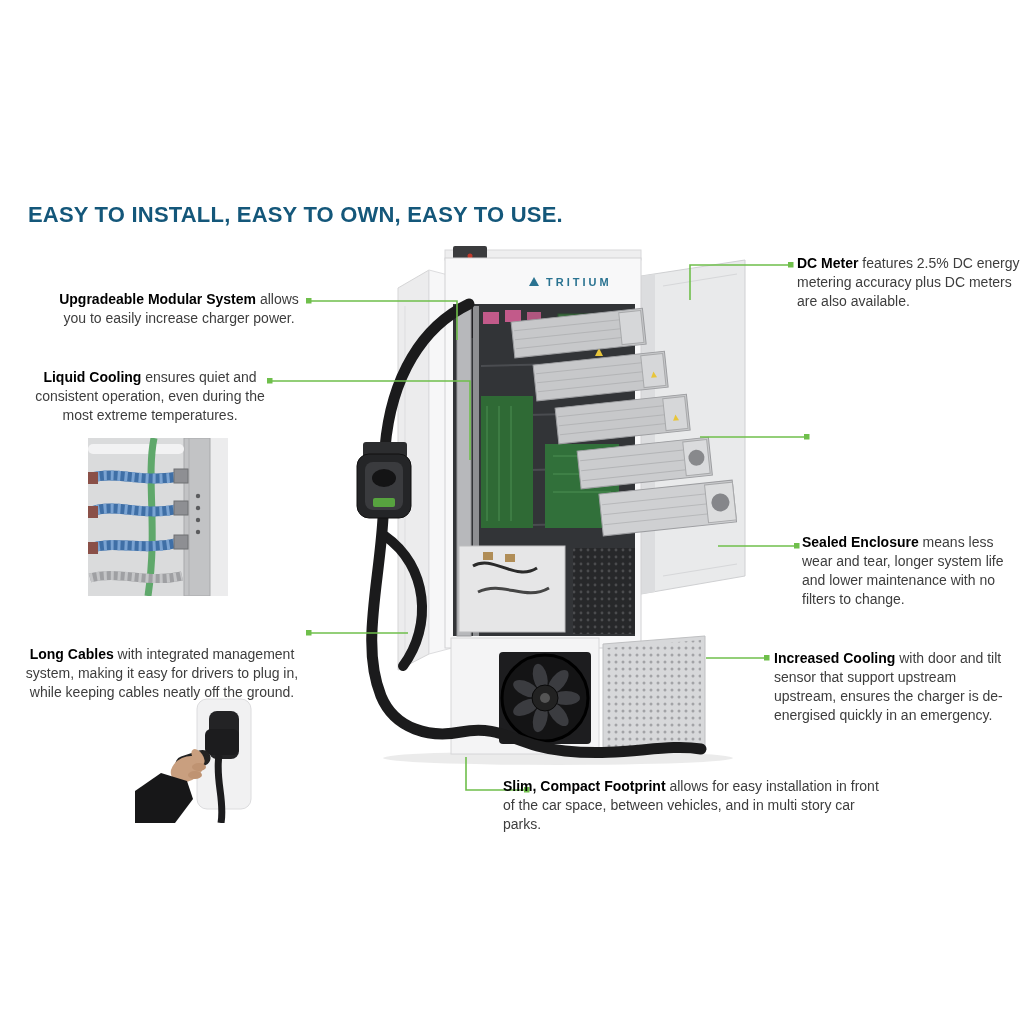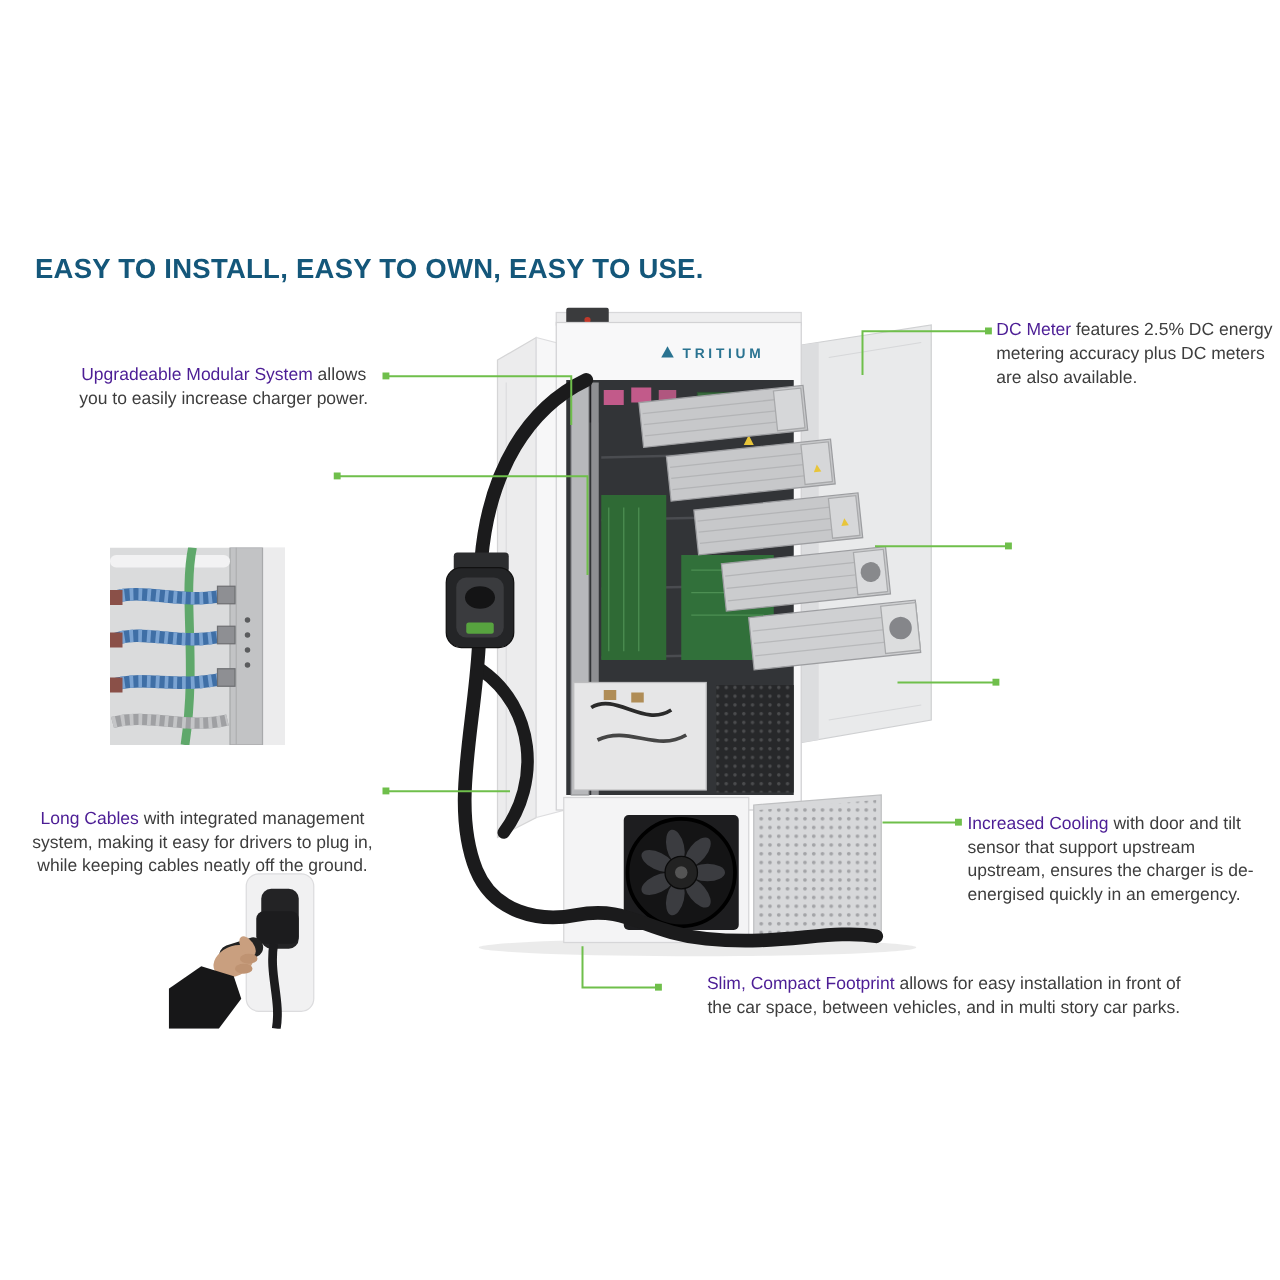--- a/index.html
+++ b/index.html
@@ -6,21 +6,21 @@
   body{font-family:"Liberation Sans", sans-serif;}
   .canvas{position:relative;width:1024px;height:1024px;background:#fff;overflow:hidden;}
   .heading{
     position:absolute;left:28px;top:190px;
     font-size:22px;font-weight:700;letter-spacing:.2px;
     color:#14577a;white-space:nowrap;margin-top:12px;
   }
   .callout{
     position:absolute;font-size:14px;line-height:19px;color:#3d3d3d;z-index:6;
   }
-  .callout .co-title{font-weight:normal;color:#4c1d95;}
+  .callout .co-title{font-weight:bold;color:#000000;}
   .co-right{text-align:center;}
   .photo{position:absolute;z-index:2;}
   #charger{position:absolute;left:333px;top:246px;z-index:1;}
   #leaders{position:absolute;left:0;top:0;z-index:5;pointer-events:none;}
 </style>
 </head>
 <body>
 
 <div class="canvas">
 
@@ -287,36 +287,44 @@
         <rect x="524" y="787" width="5.5" height="5.5" fill="#6fbf4b" stroke="none"></rect>
       </g>
     </g>
   </svg>
 
   <div class="callout co-right" style="left:55px;top:290px;width:248px;">
     <span class="co-title">Upgradeable Modular System</span>
     <span class="co-body">allows you to easily increase charger power.</span>
   </div>
 
+  <div class="callout co-right" style="left:34px;top:368px;width:232px;">
+    <span class="co-title">Liquid Cooling</span>
+    <span class="co-body">ensures quiet and consistent operation, even during the most extreme temperatures.</span>
+  </div>
 
   <div class="callout co-right" style="left:18px;top:645px;width:288px;">
     <span class="co-title">Long Cables</span>
     <span class="co-body">with integrated management system, making it easy for drivers to plug in, while keeping cables neatly off the ground.</span>
   </div>
 
   <div class="callout" style="left:797px;top:254px;width:224px;">
     <span class="co-title">DC Meter</span>
     <span class="co-body">features 2.5% DC energy metering accuracy plus DC meters are also available.</span>
   </div>
 
 
+  <div class="callout" style="left:802px;top:533px;width:212px;">
+    <span class="co-title">Sealed Enclosure</span>
+    <span class="co-body">means less wear and tear, longer system life and lower maintenance with no filters to change.</span>
+  </div>
 
   <div class="callout" style="left:774px;top:649px;width:230px;">
     <span class="co-title">Increased Cooling</span>
     <span class="co-body">with door and tilt sensor that support upstream upstream, ensures the charger is de-energised quickly in an emergency.</span>
   </div>
 
-  <div class="callout" style="left:560px;top:777px;width:390px;text-align:center;">
+  <div class="callout" style="left:503px;top:777px;width:390px;">
     <span class="co-title">Slim, Compact Footprint</span>
     <span class="co-body">allows for easy installation in front of the car space, between vehicles, and in multi story car parks.</span>
   </div>
 
 </div>
 
 </body></html>

